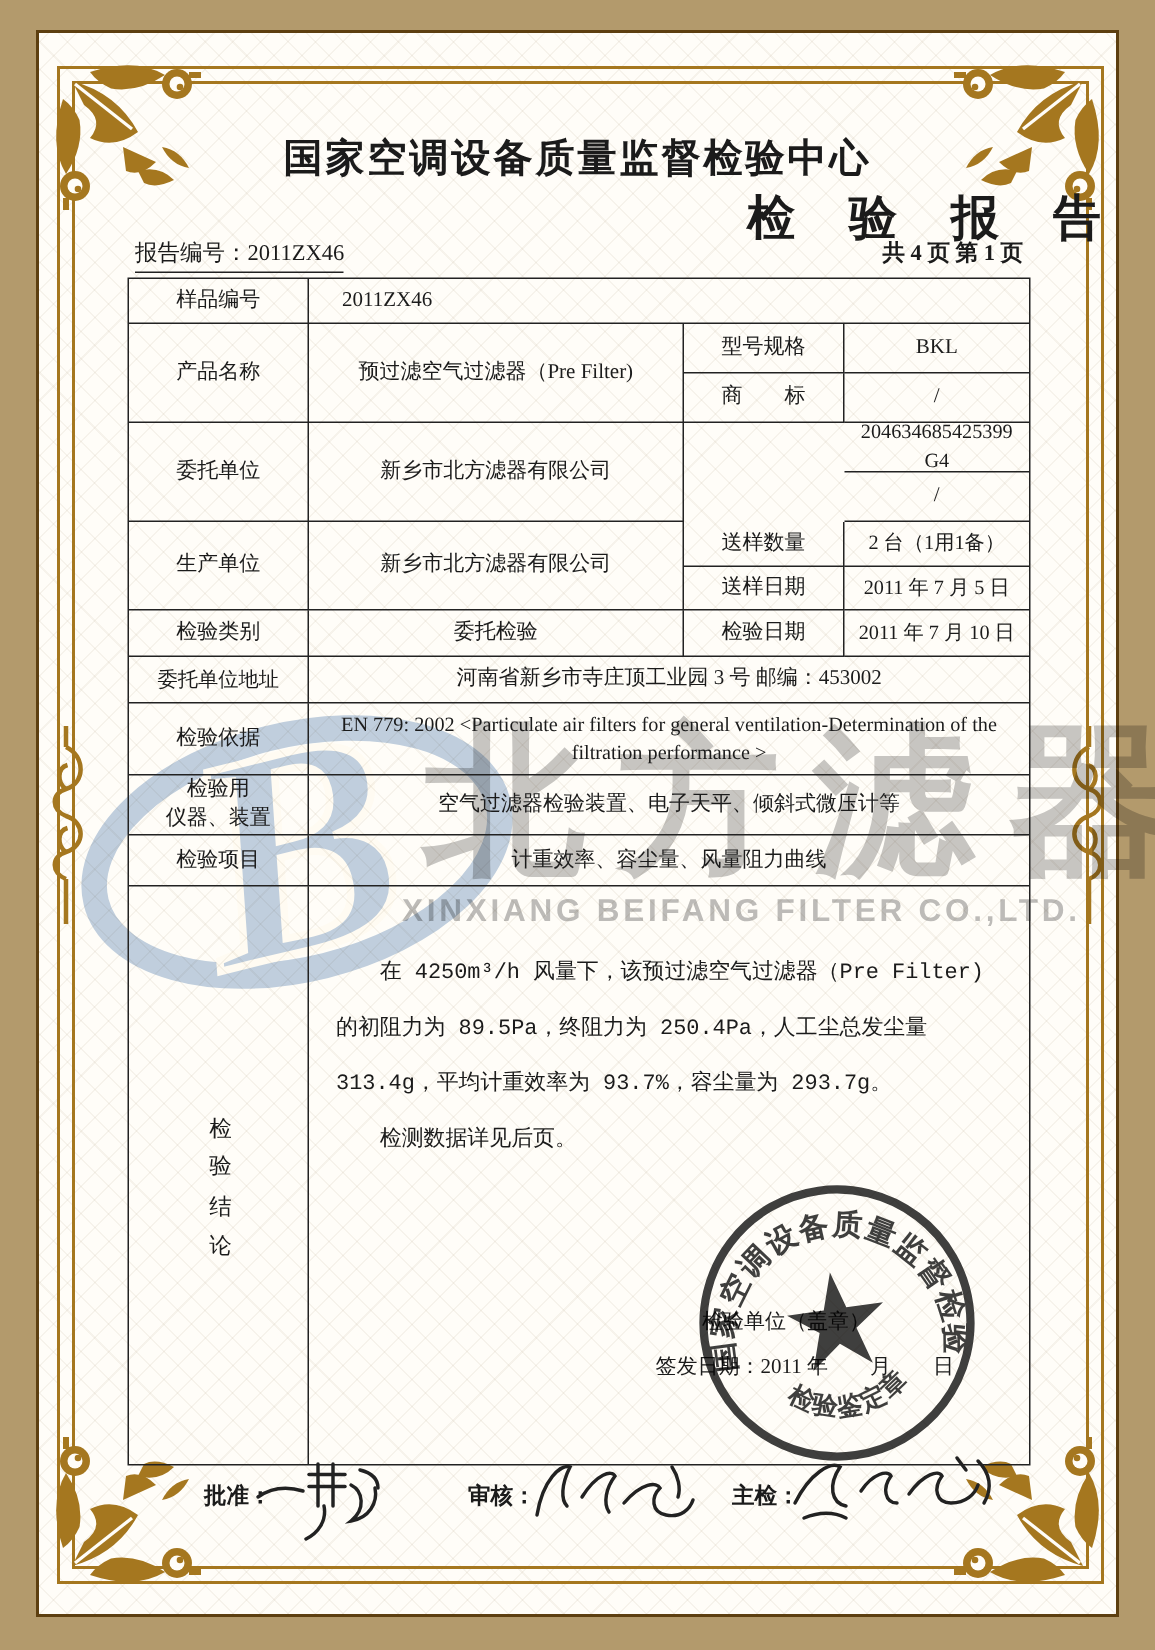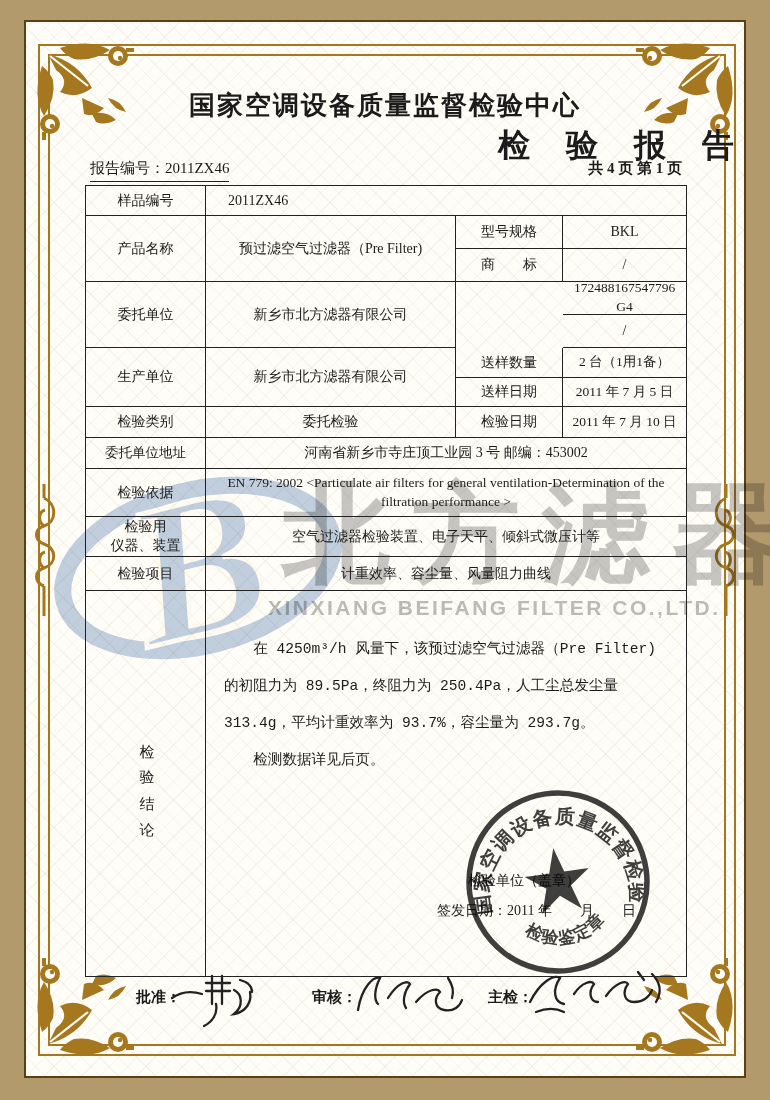--- a/index.html
+++ b/index.html
@@ -130,21 +130,21 @@
 
     <div class="tcell" style="grid-area:2/1/4/2">产品名称</div>
     <div class="tcell" style="grid-area:2/2/4/3">预过滤空气过滤器（Pre Filter)</div>
     <div class="tcell" style="grid-area:2/3">型号规格</div>
     <div class="tcell br0" style="grid-area:2/4">BKL</div>
     <div class="tcell" style="grid-area:3/3">商　　标</div>
     <div class="tcell br0" style="grid-area:3/4">/</div>
 
     <div class="tcell" style="grid-area:4/1/6/2">委托单位</div>
     <div class="tcell" style="grid-area:4/2/6/3">新乡市北方滤器有限公司</div>
-    <div class="tcell br0 small" style="grid-area:4/4">172488167547796 G4</div>
+    <div class="tcell br0 small" style="grid-area:4/4">204634685425399 G4</div>
     <div class="tcell br0" style="grid-area:5/4">/</div>
 
     <div class="tcell" style="grid-area:6/1/8/2">生产单位</div>
     <div class="tcell" style="grid-area:6/2/8/3">新乡市北方滤器有限公司</div>
     <div class="tcell" style="grid-area:6/3">送样数量</div>
     <div class="tcell br0 small" style="grid-area:6/4">2 台（1用1备）</div>
     <div class="tcell" style="grid-area:7/3">送样日期</div>
     <div class="tcell br0 small" style="grid-area:7/4">2011 年 7 月 5 日</div>
 
     <div class="tcell" style="grid-area:8/1">检验类别</div>

